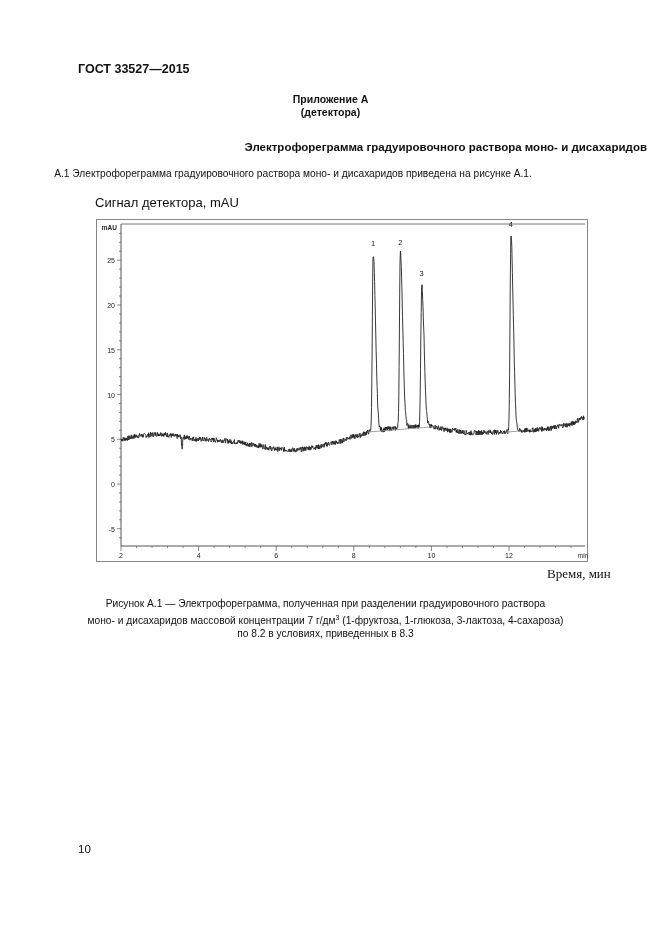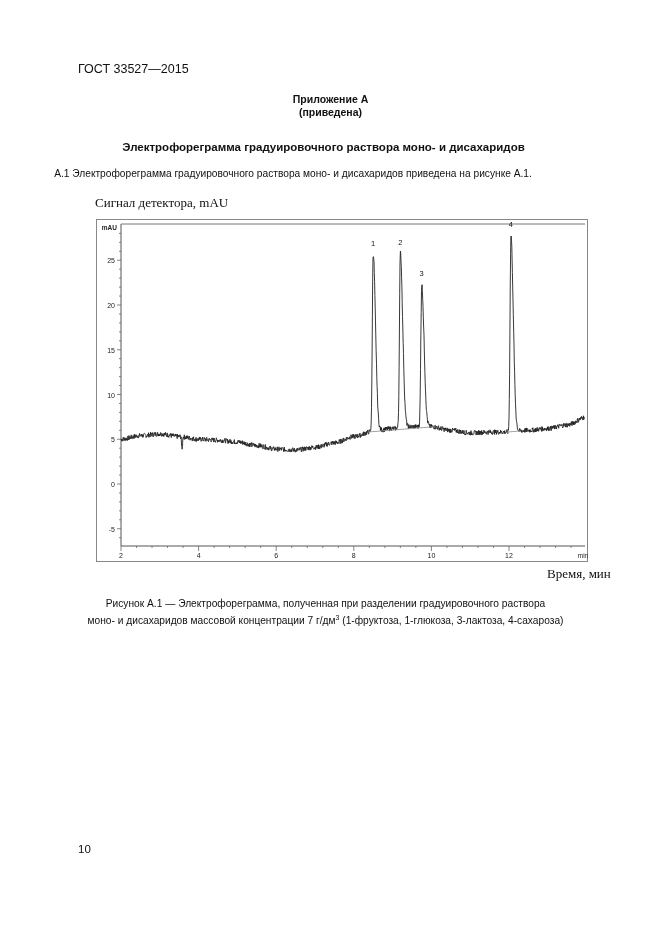--- a/index.html
+++ b/index.html
@@ -1,35 +1,35 @@
 <!DOCTYPE html>
 <html><head>
 <meta charset="utf-8">
 <style>
   html,body{margin:0;padding:0;background:#fff;}
   body{width:661px;height:935px;position:relative;overflow:hidden;font-family:"Liberation Sans",sans-serif;color:#111;}
   .abs{position:absolute;}
-  .hdr{left:78px;top:62px;font-size:12.5px;font-weight:normal;}
+  .hdr{left:78px;top:62px;font-size:12.5px;font-weight:bold;}
   .app{left:0;width:661px;text-align:center;font-size:10.5px;font-weight:bold;line-height:14px;}
-  .title{left:0;width:647px;text-align:center;top:141px;font-size:11.5px;font-weight:bold;}
+  .title{left:0;width:647px;text-align:right;top:141px;font-size:11.5px;font-weight:bold;}
   .para{left:0;width:586px;text-align:center;top:168px;font-size:10.2px;}
-  .ylab{left:95px;top:195px;font-family:Liberation Serif, serif;font-size:13px;}
+  .ylab{left:95px;top:195px;font-family:Liberation Sans, sans-serif;font-size:13px;}
   .xlab{left:547px;top:566px;font-family:"Liberation Serif",serif;font-size:13px;}
   .cap{left:0;width:651px;text-align:center;top:597px;font-size:10.2px;line-height:13.5px;}
   .cap sup{font-size:7px;}
   .pnum{left:78px;top:843px;font-size:11.5px;}
   svg text{font-family:"Liberation Sans",sans-serif;}
 </style>
 </head>
 <body>
 
 <div class="abs hdr">ГОСТ 33527—2015</div>
 
 <div class="abs app" style="top:92px;">Приложение А</div>
-<div class="abs app" style="top:105px;">(приведена)</div>
+<div class="abs app" style="top:105px;">(детектора)</div>
 
 <div class="abs title">Электрофореграмма градуировочного раствора моно- и дисахаридов</div>
 <div class="abs para">А.1 Электрофореграмма градуировочного раствора моно- и дисахаридов приведена на рисунке А.1.</div>
 
 <div class="abs ylab">Сигнал детектора, mAU</div>
 
 <svg class="abs" style="left:0;top:0;" width="661" height="935" id="chart">
     <rect x="96.5" y="219.5" width="491" height="342" fill="none" stroke="#888" stroke-width="1"></rect>
     <line x1="121" y1="224" x2="585" y2="224" stroke="#777" stroke-width="1"></line>
     <line x1="121" y1="224" x2="121" y2="546" stroke="#555" stroke-width="1"></line>
@@ -121,15 +121,16 @@
     <text x="400.35999999999996" y="245.09" font-size="7.5" text-anchor="middle" fill="#111">2</text>
     <text x="421.7" y="276.415" font-size="7.5" text-anchor="middle" fill="#111">3</text>
     <text x="510.94" y="227.19000000000003" font-size="7.5" text-anchor="middle" fill="#111">4</text>
   </svg>
 
 <div class="abs xlab">Время, мин</div>
 
 <div class="abs cap">
   <div>Рисунок А.1 — Электрофореграмма, полученная при разделении градуировочного раствора</div>
   <div><span>моно- и дисахаридов массовой концентрации 7 г/дм</span><sup>3</sup><span> (1-фруктоза, 1-глюкоза, 3-лактоза, 4-сахароза)</span></div>
+  <div>по 8.2 в условиях, приведенных в 8.3</div>
 </div>
 
 <div class="abs pnum">10</div>
 
 </body></html>

